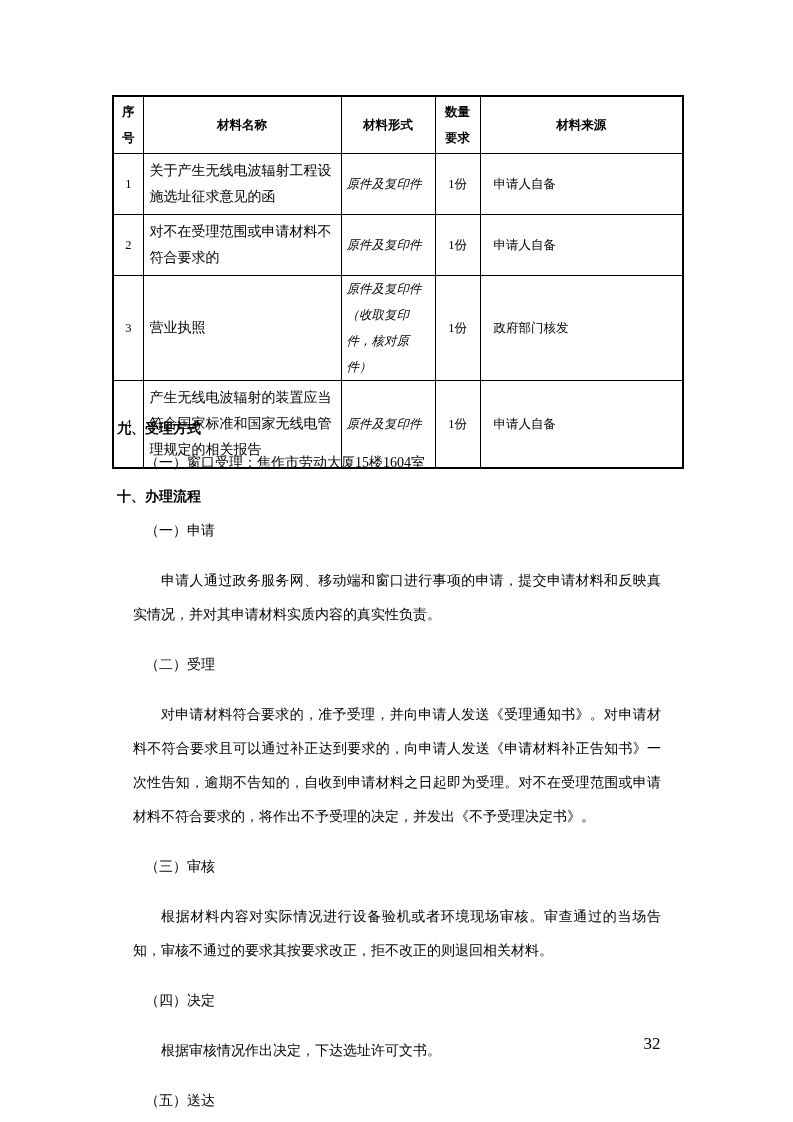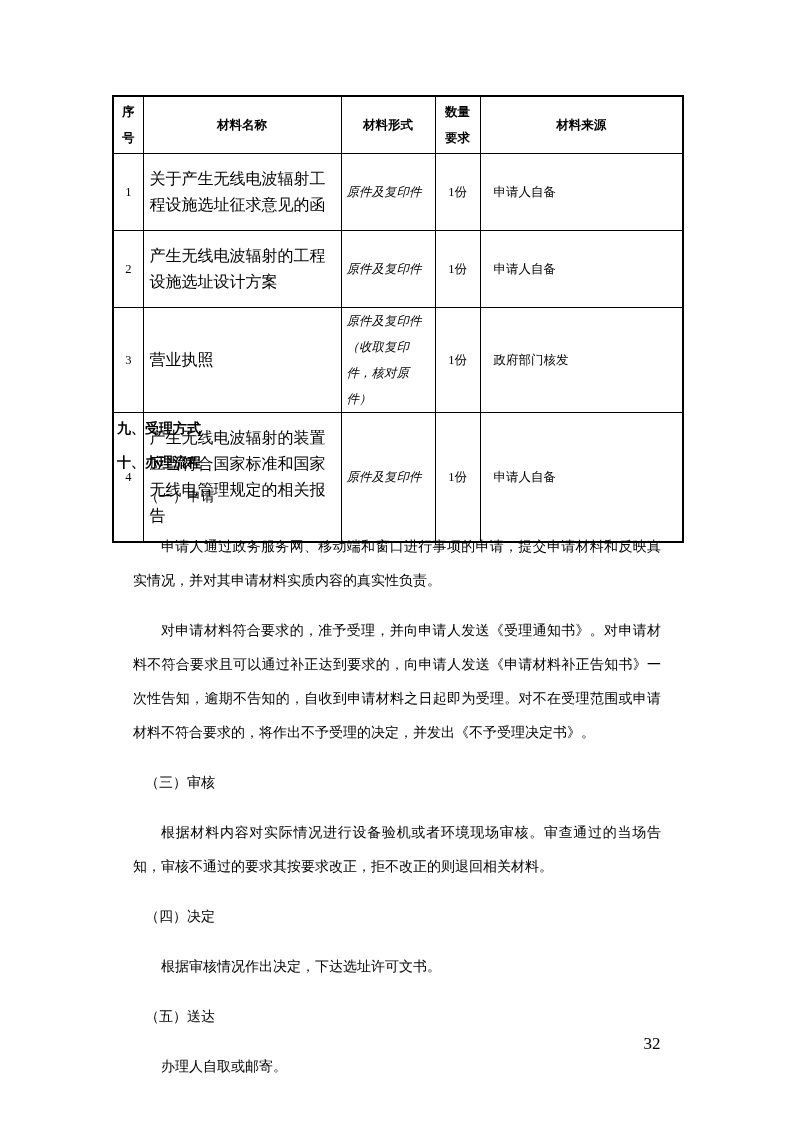--- a/index.html
+++ b/index.html
@@ -35,21 +35,21 @@
     font-size: 12.5px;
     line-height: 26px;
     padding: 0;
   }
   tr.hdr    { height: 57px; }
   tr.row-1  { height: 52px; }
   tr.row-2  { height: 54px; }
   tr.row-3  { height: 82px; }
   tr.row-4  { height: 55px; }
   td.c-no   { text-align: center; }
-  td.c-name { font-size: 16px; padding: 12px 6px; text-align: left; }
+  td.c-name { font-size: 14px; padding: 4px 6px; text-align: left; }
   td.c-form { padding: 0 2px 0 5px; text-align: left; font-style: italic; }
   td.c-qty  { text-align: center; }
   td.c-src  { padding: 0 0 0 13px; text-align: left; margin-top: 40px; }
 
   .content {
     position: absolute; left: 117px; top: 412px;
     width: 560px;
     font-size: 14px;
     line-height: 34px;
     text-align: justify;
@@ -88,21 +88,21 @@
   <tbody>
     <tr class="row-1">
       <td class="c-no">1</td>
       <td class="c-name">关于产生无线电波辐射工程设施选址征求意见的函</td>
       <td class="c-form">原件及复印件</td>
       <td class="c-qty">1份</td>
       <td class="c-src">申请人自备</td>
     </tr>
     <tr class="row-2">
       <td class="c-no">2</td>
-      <td class="c-name">产生无线电波辐射的工程设施选址设计方案</td>
+      <td class="c-name">对不在受理范围或申请材料不符合要求的</td>
       <td class="c-form">原件及复印件</td>
       <td class="c-qty">1份</td>
       <td class="c-src">申请人自备</td>
     </tr>
     <tr class="row-3">
       <td class="c-no">3</td>
       <td class="c-name">营业执照</td>
       <td class="c-form">原件及复印件（收取复印件，核对原件）</td>
       <td class="c-qty">1份</td>
       <td class="c-src">政府部门核发</td>
@@ -112,26 +112,28 @@
       <td class="c-name">产生无线电波辐射的装置应当符合国家标准和国家无线电管理规定的相关报告</td>
       <td class="c-form">原件及复印件</td>
       <td class="c-qty">1份</td>
       <td class="c-src">申请人自备</td>
     </tr>
   </tbody>
 </table>
 
 <div class="content">
   <div class="sec-heading">九、受理方式</div>
+  <div class="subsection">（一）窗口受理：焦作市劳动大厦15楼1604室</div>
 
   <div class="sec-heading">十、办理流程</div>
 
   <div class="subsection">（一）申请</div>
   <p class="para">申请人通过政务服务网、移动端和窗口进行事项的申请，提交申请材料和反映真实情况，并对其申请材料实质内容的真实性负责。</p>
 
+  <div class="subsection">（二）受理</div>
   <p class="para">对申请材料符合要求的，准予受理，并向申请人发送《受理通知书》。对申请材料不符合要求且可以通过补正达到要求的，向申请人发送《申请材料补正告知书》一次性告知，逾期不告知的，自收到申请材料之日起即为受理。对不在受理范围或申请材料不符合要求的，将作出不予受理的决定，并发出《不予受理决定书》。</p>
 
   <div class="subsection">（三）审核</div>
   <p class="para">根据材料内容对实际情况进行设备验机或者环境现场审核。审查通过的当场告知，审核不通过的要求其按要求改正，拒不改正的则退回相关材料。</p>
 
   <div class="subsection">（四）决定</div>
   <p class="para">根据审核情况作出决定，下达选址许可文书。</p>
 
   <div class="subsection">（五）送达</div>
   <p class="para">办理人自取或邮寄。</p>

